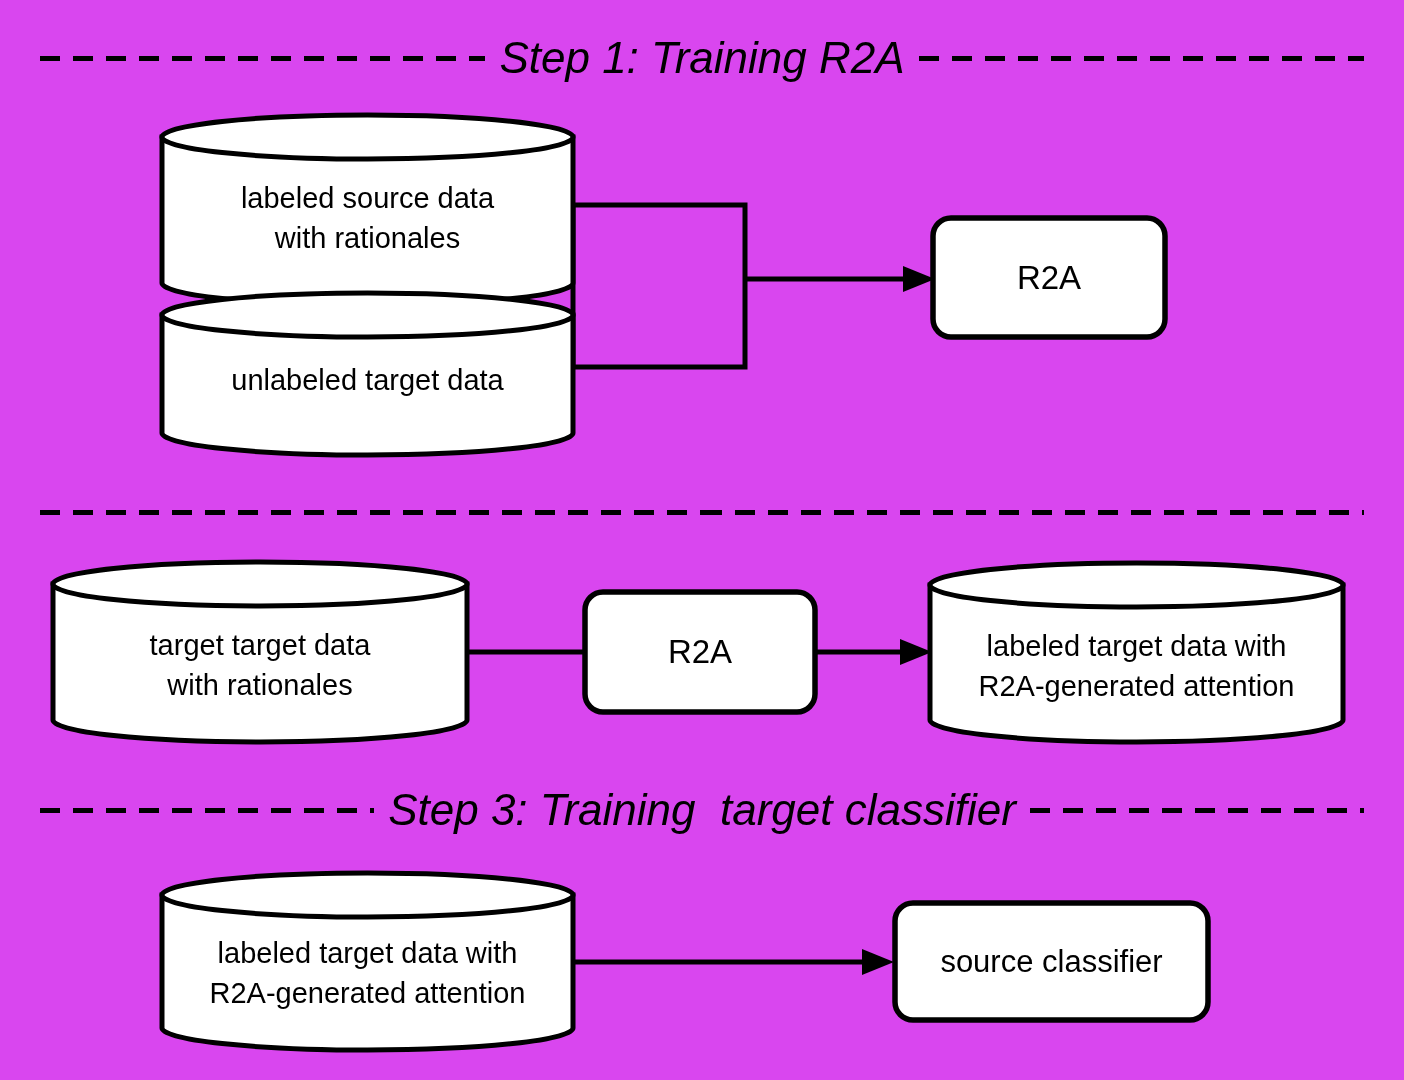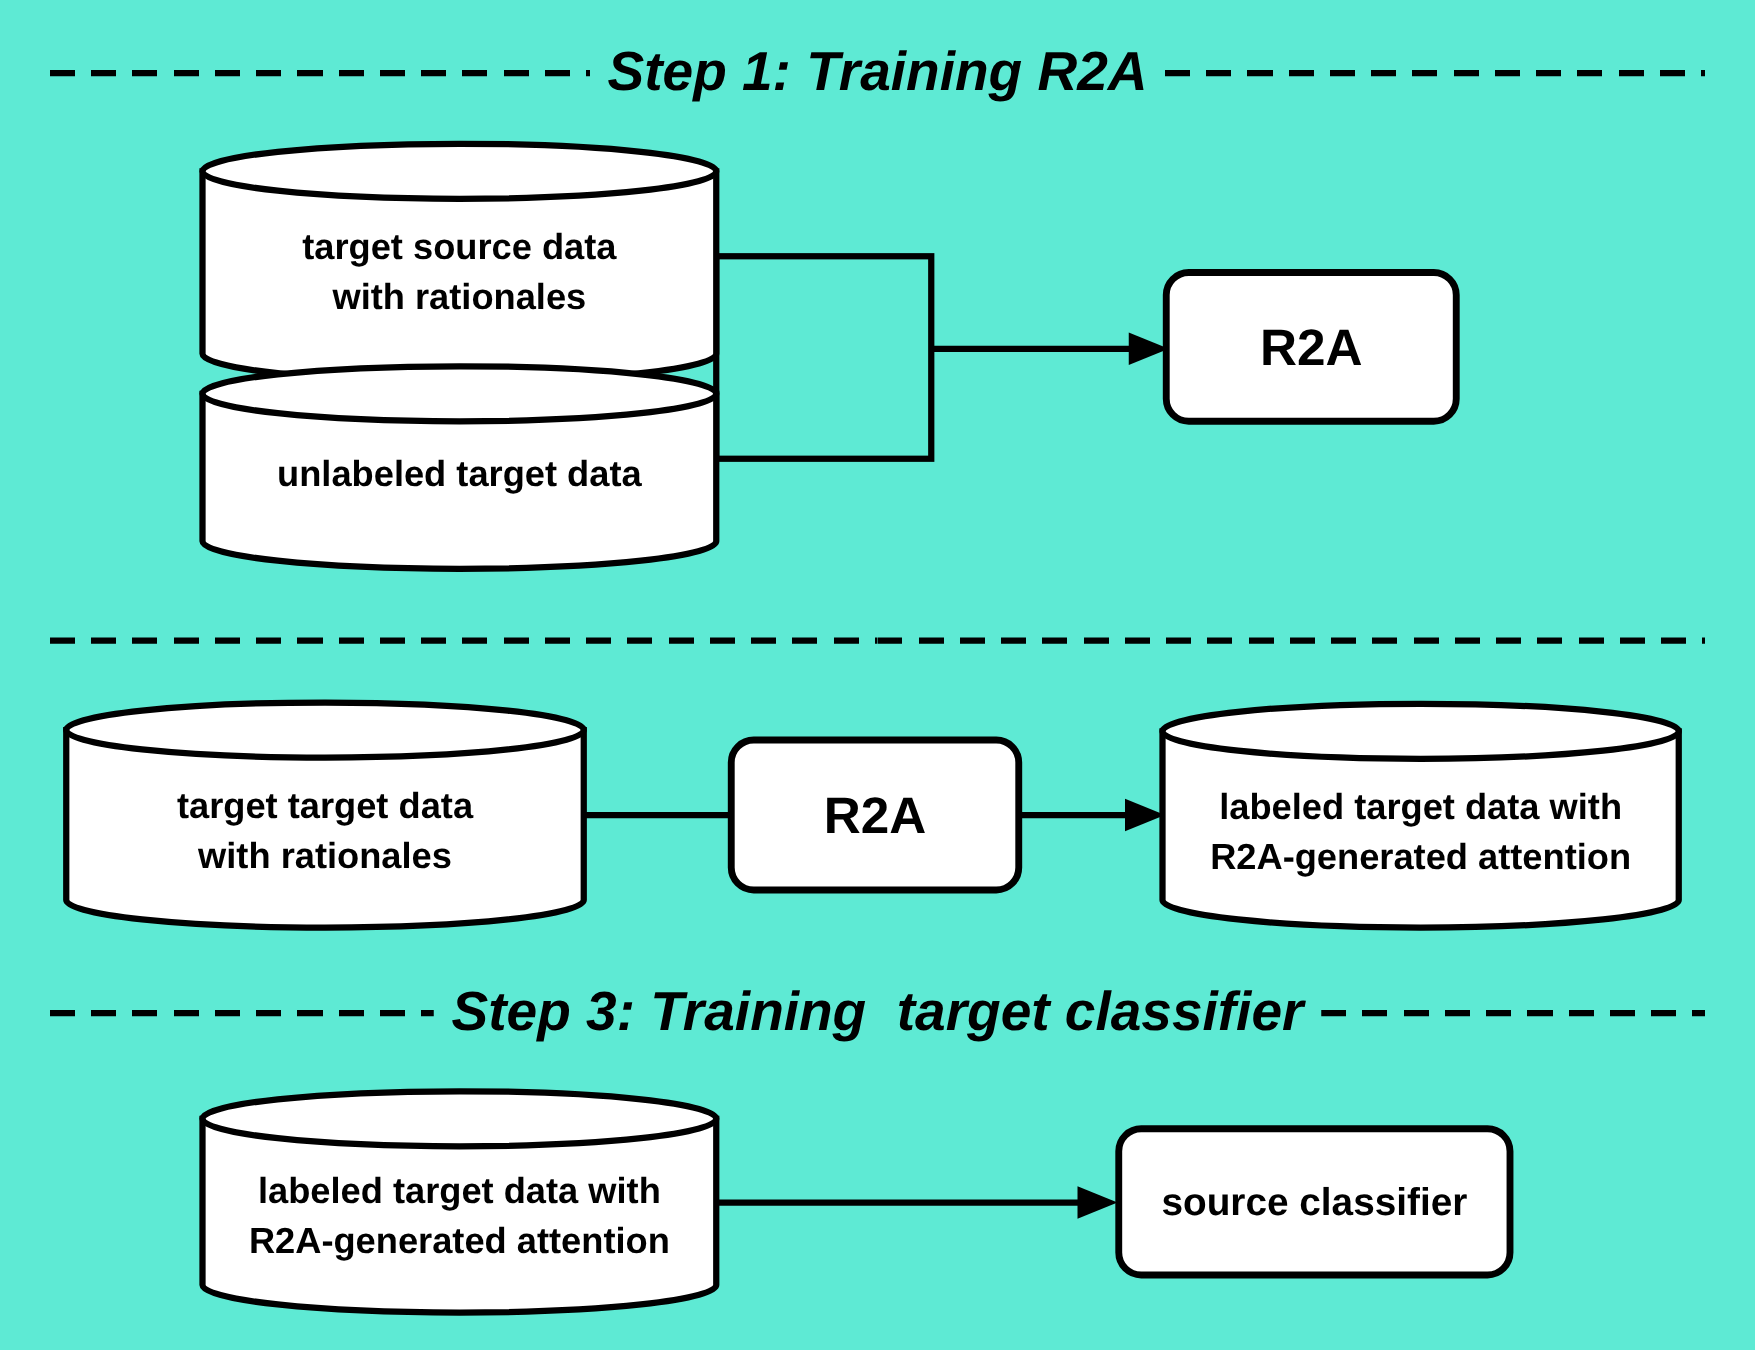--- a/index.html
+++ b/index.html
@@ -1,24 +1,23 @@
 <!DOCTYPE html>
 <html><head>
 <meta charset="utf-8">
 <style>
   html, body { margin: 0; padding: 0; background: #ffffff; }
   #canvas {
     position: relative;
     width: 1404px;
     height: 1080px;
-    background: #5eead4;
+    background: #d946ef;
     font-family: "Liberation Sans", sans-serif;
     color: #000000;
     overflow: hidden;
-    font-weight: bold;
   }
   #shapes { position: absolute; left: 0; top: 0; }
   .cyl  { fill: #ffffff; stroke: #000000; stroke-width: 5; }
   .boxr { fill: #ffffff; stroke: #000000; stroke-width: 5.5; }
   .conn { stroke: #000000; stroke-width: 5; fill: none; }
   .head { fill: #000000; stroke: none; }
 
   .hdr {
     position: absolute;
     left: 40px;
@@ -44,21 +43,21 @@
   .lbl {
     position: absolute;
     display: flex;
     flex-direction: column;
     align-items: center;
     justify-content: center;
     text-align: center;
     font-size: 29px;
     line-height: 40px;
   }
-  .lbl-box { font-size: 41px; }
+  .lbl-box { font-size: 33px; }
   .lbl-box3 { font-size: 31px; }
 </style>
 </head>
 <body>
 
 <div id="canvas">
 
   <svg id="shapes" width="1404" height="1080" viewBox="0 0 1404 1080">
 
     <rect x="573" y="205" width="172" height="162" fill="none" class="conn"></rect>
@@ -105,21 +104,21 @@
     <div class="dash"></div>
     <div class="dash"></div>
   </div>
   <div class="hdr" style="top:783px">
     <div class="dash"></div>
     <div class="hdr-text">Step 3: Training  target classifier</div>
     <div class="dash"></div>
   </div>
 
   <div class="lbl" style="left:162px; top:172px; width:411px; height:92px">
-    <div>target source data</div>
+    <div>labeled source data</div>
     <div>with rationales</div>
   </div>
   <div class="lbl" style="left:162px; top:358px; width:411px; height:44px">
     <div>unlabeled target data</div>
   </div>
   <div class="lbl lbl-box" style="left:933px; top:218px; width:232px; height:119px">R2A</div>
 
   <div class="lbl" style="left:53px; top:624px; width:414px; height:82px">
     <div>target target data</div>
     <div>with rationales</div>

